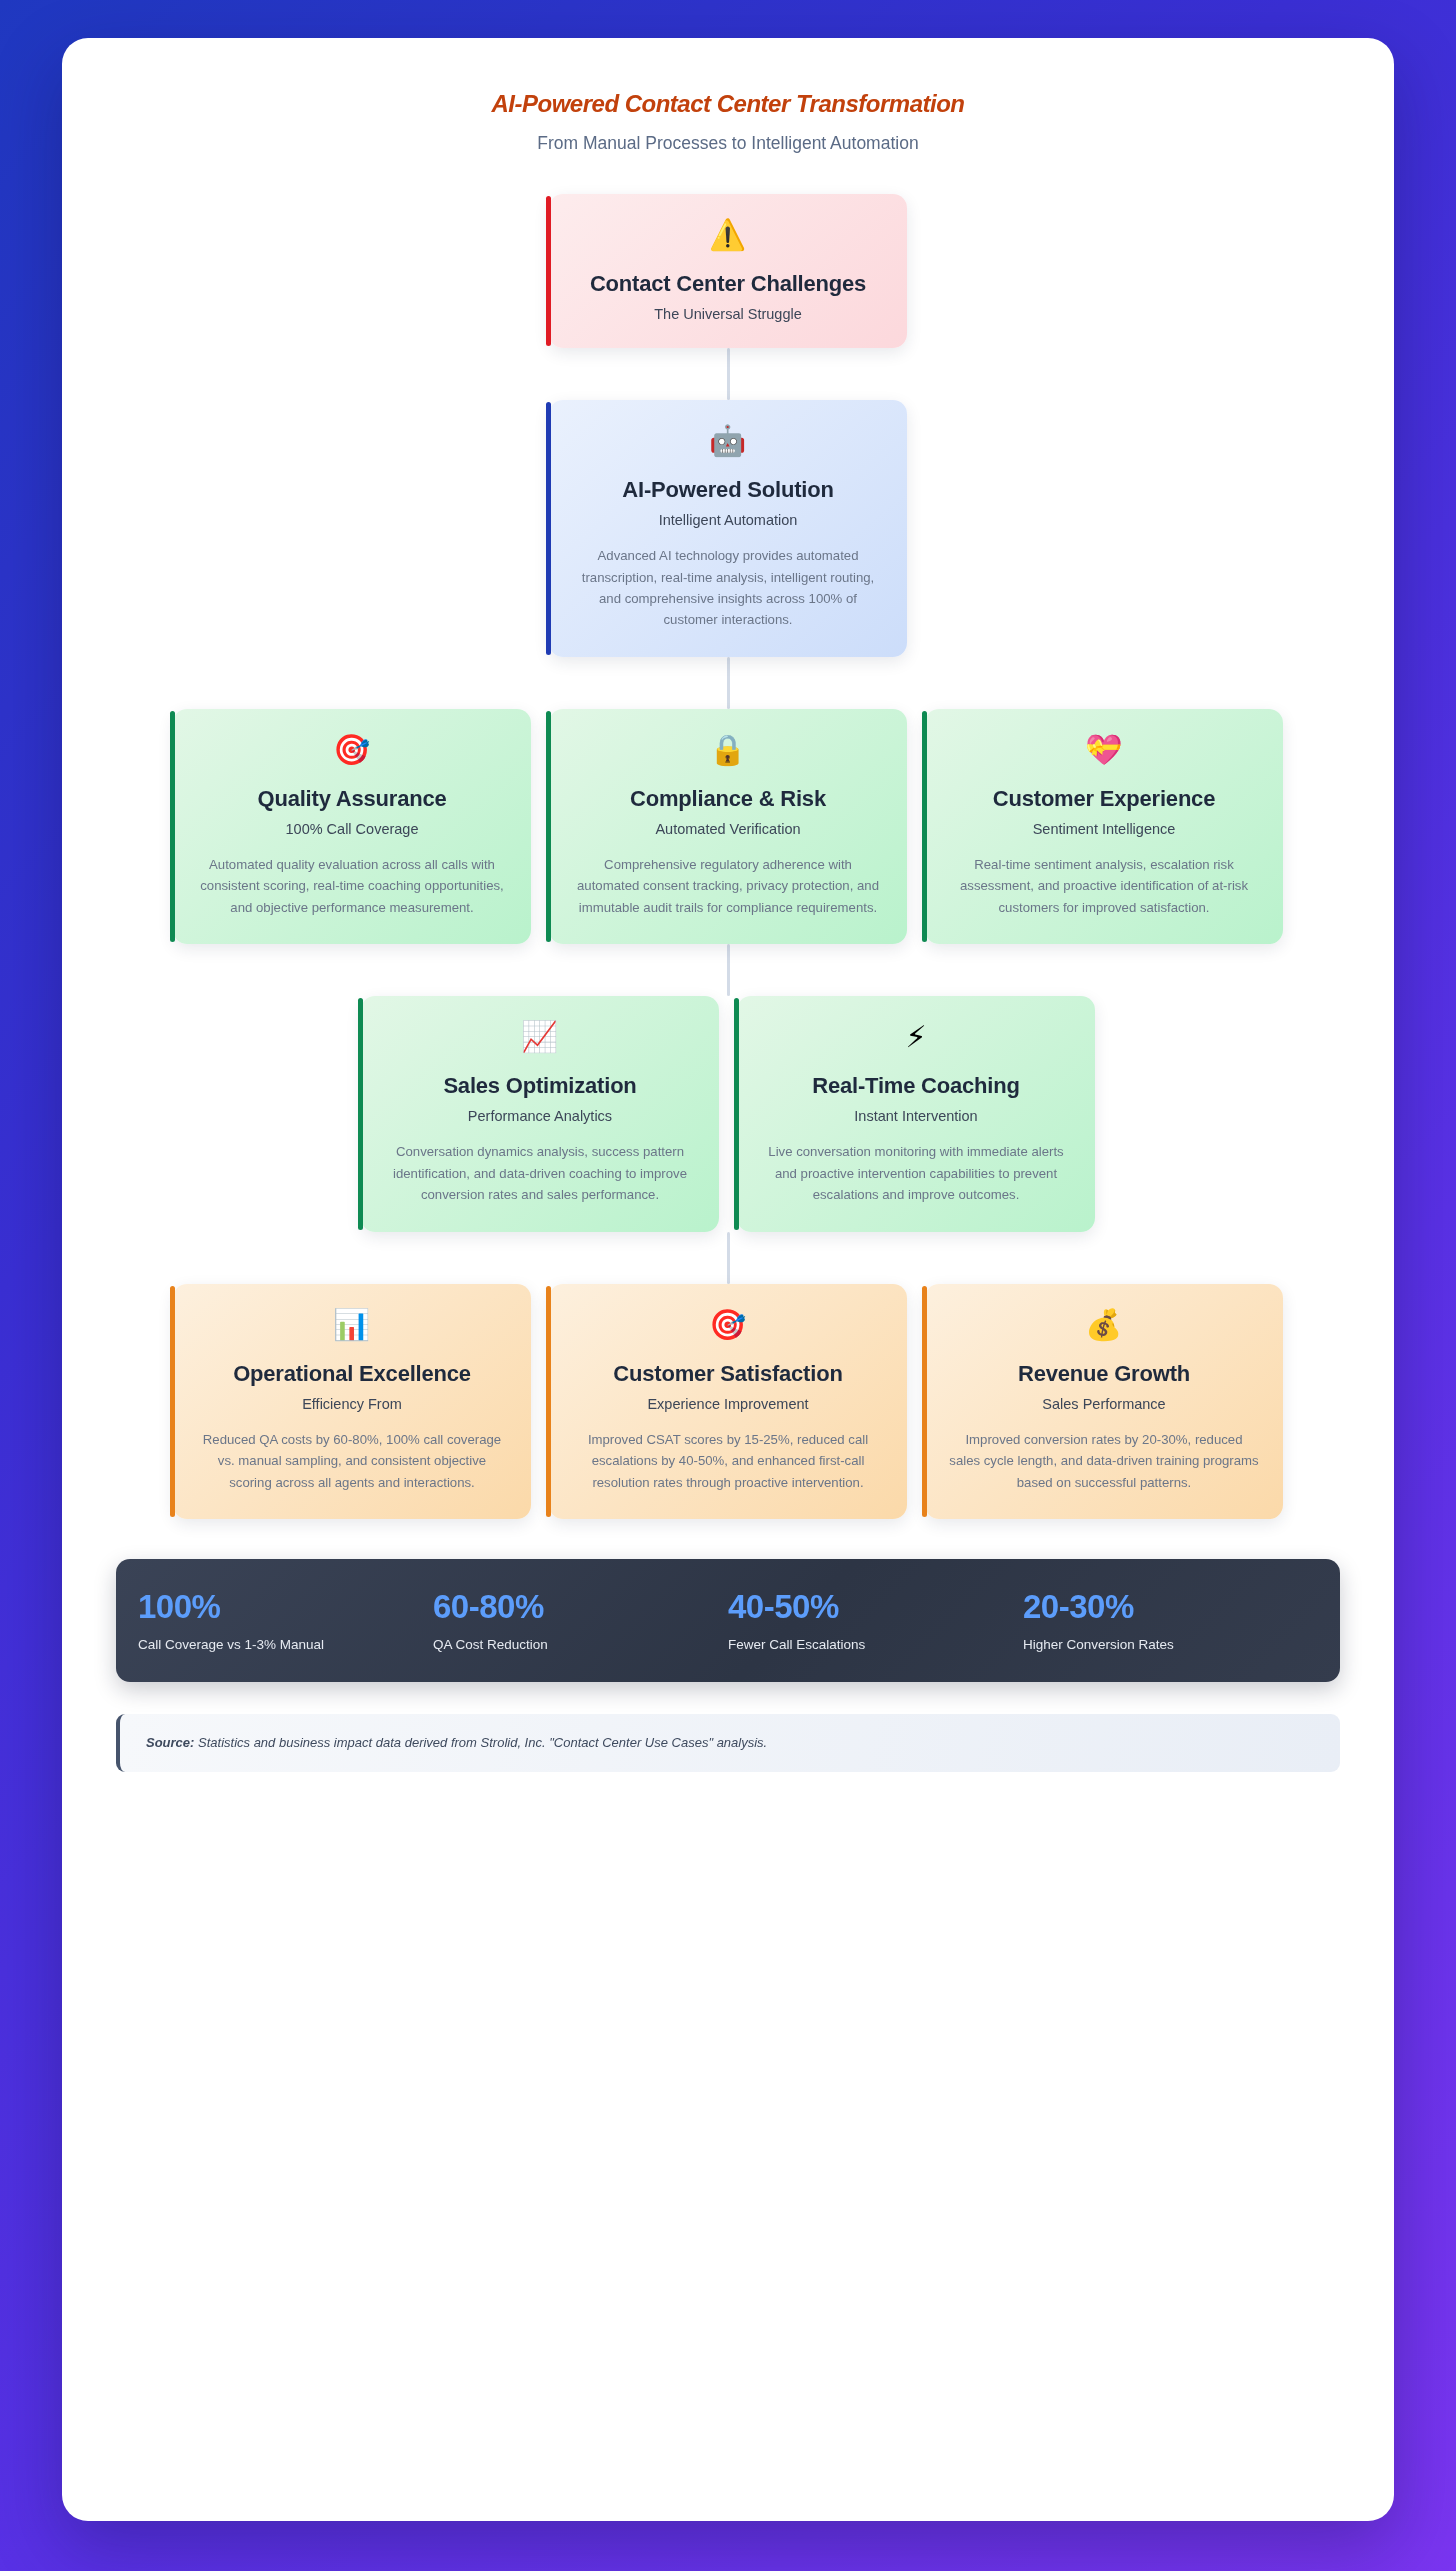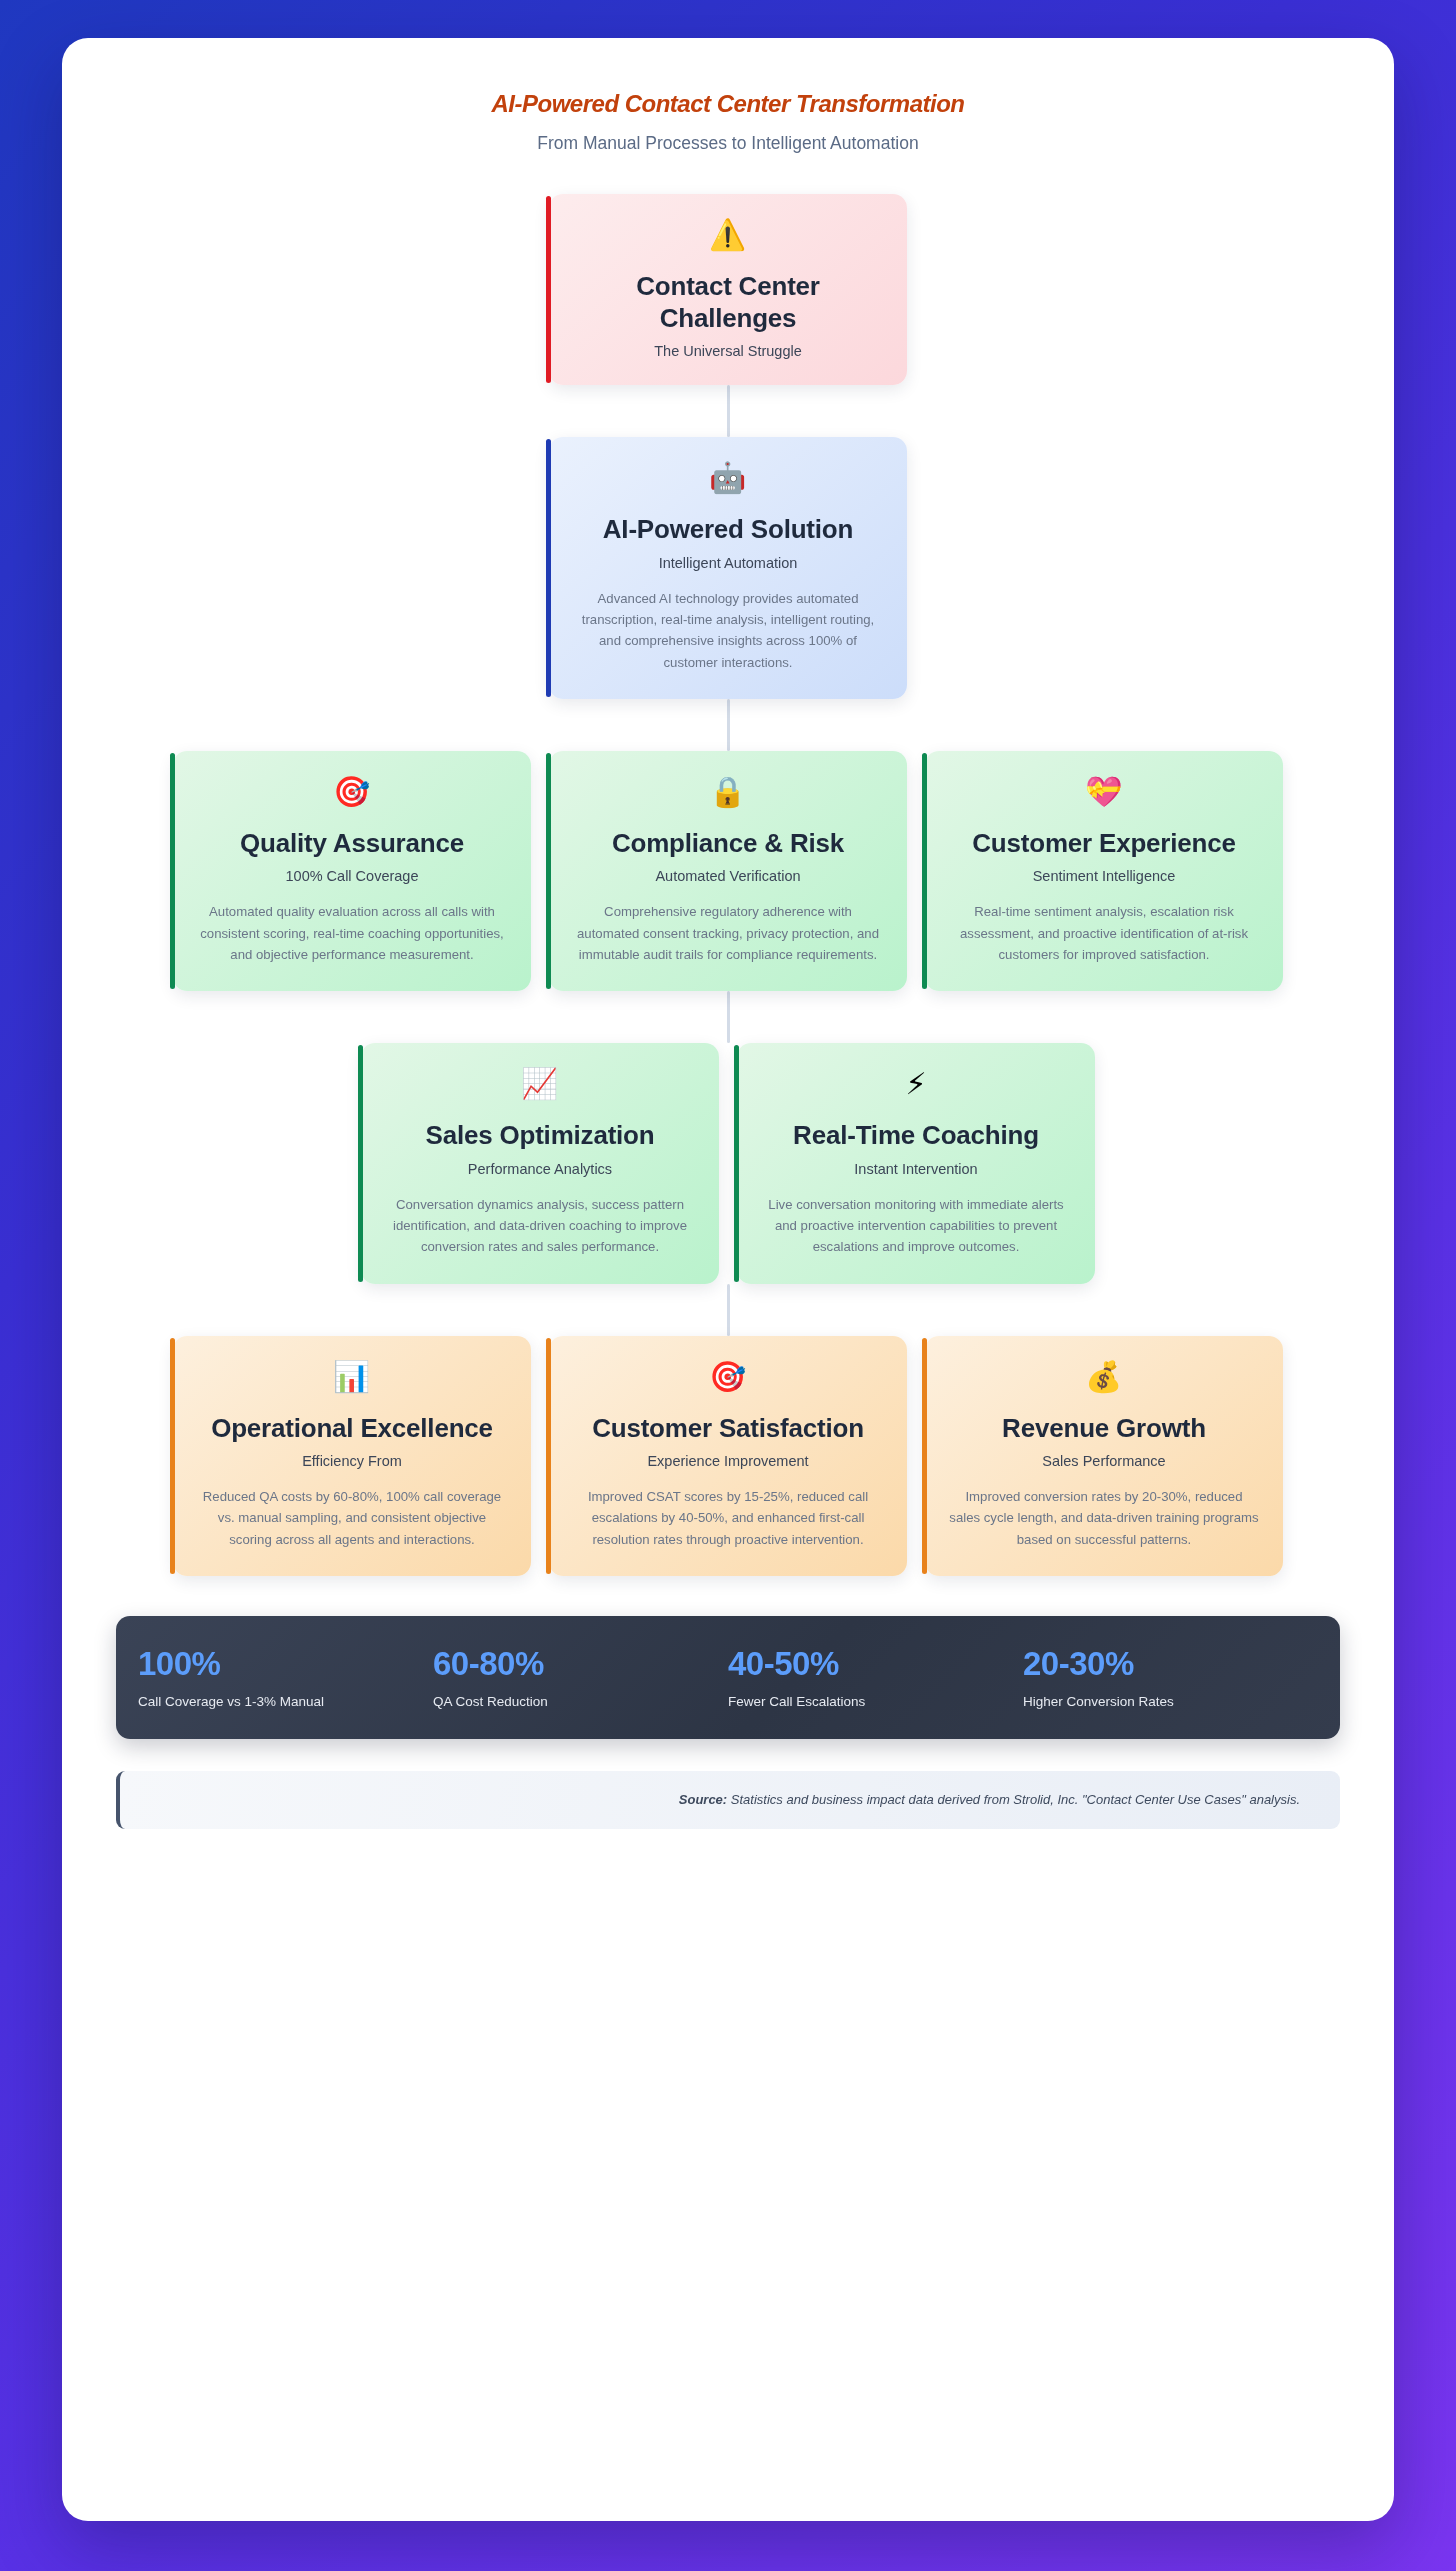--- a/index.html
+++ b/index.html
@@ -72,21 +72,21 @@
   }
   .card::before {
     content: "";
     position: absolute;
     left: -3px; top: 2px; bottom: 2px;
     width: 5px;
     border-radius: 4px;
   }
   .card-icon { font-size: 30px; line-height: 1; margin-bottom: 20px; }
   .card-title {
-    font-size: 26px;
+    font-size: 22px;
     font-weight: 700;
     color: #1f2a3d;
     line-height: 1.24;
     letter-spacing: -0.2px;
   }
   .card-subtitle {
     font-size: 14.5px;
     color: #3c4658;
     margin-top: 9px;
     font-weight: 400;
@@ -153,22 +153,22 @@
     font-weight: 400;
   }
 
   
   .source-box {
     margin-top: 32px;
     width: 100%;
     background: linear-gradient(100deg, #f6f8fb 0%, #e9eef6 100%);
     border-radius: 9px;
     border-left: 4px solid #46546c;
-    padding: 19px 40px;
-    text-align: right;
+    padding: 19px 26px;
+    text-align: left;
   }
   .source-text {
     font-size: 13px;
     font-style: italic;
     color: #3e4a5e;
     line-height: 1.5;
   }
   .source-text b { font-weight: 700; font-style: italic; }
 </style>
 </head>

